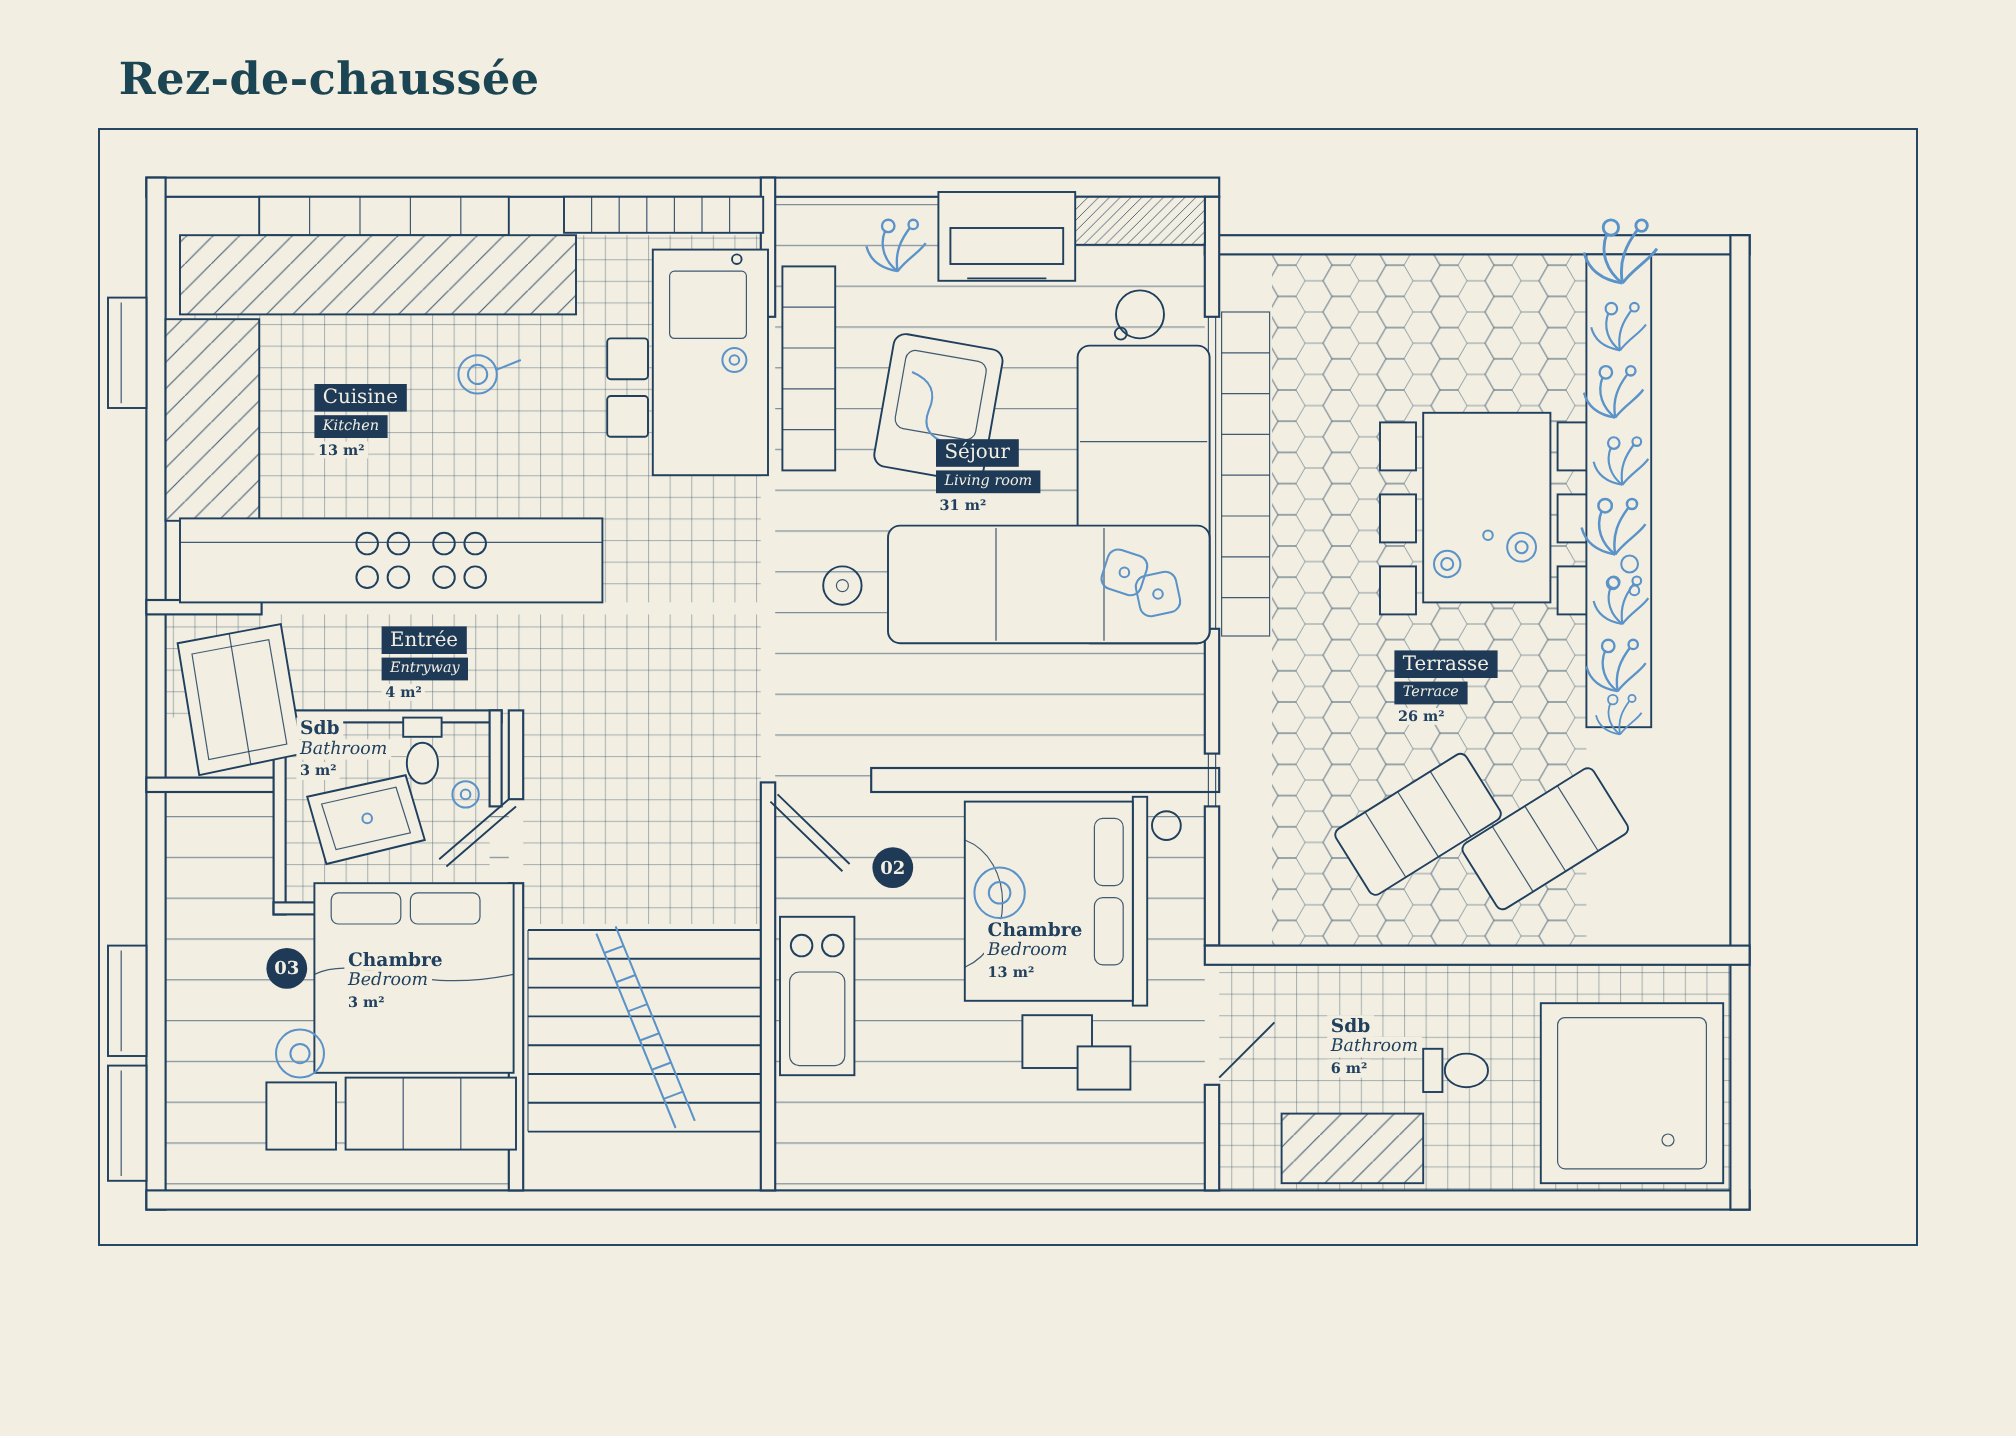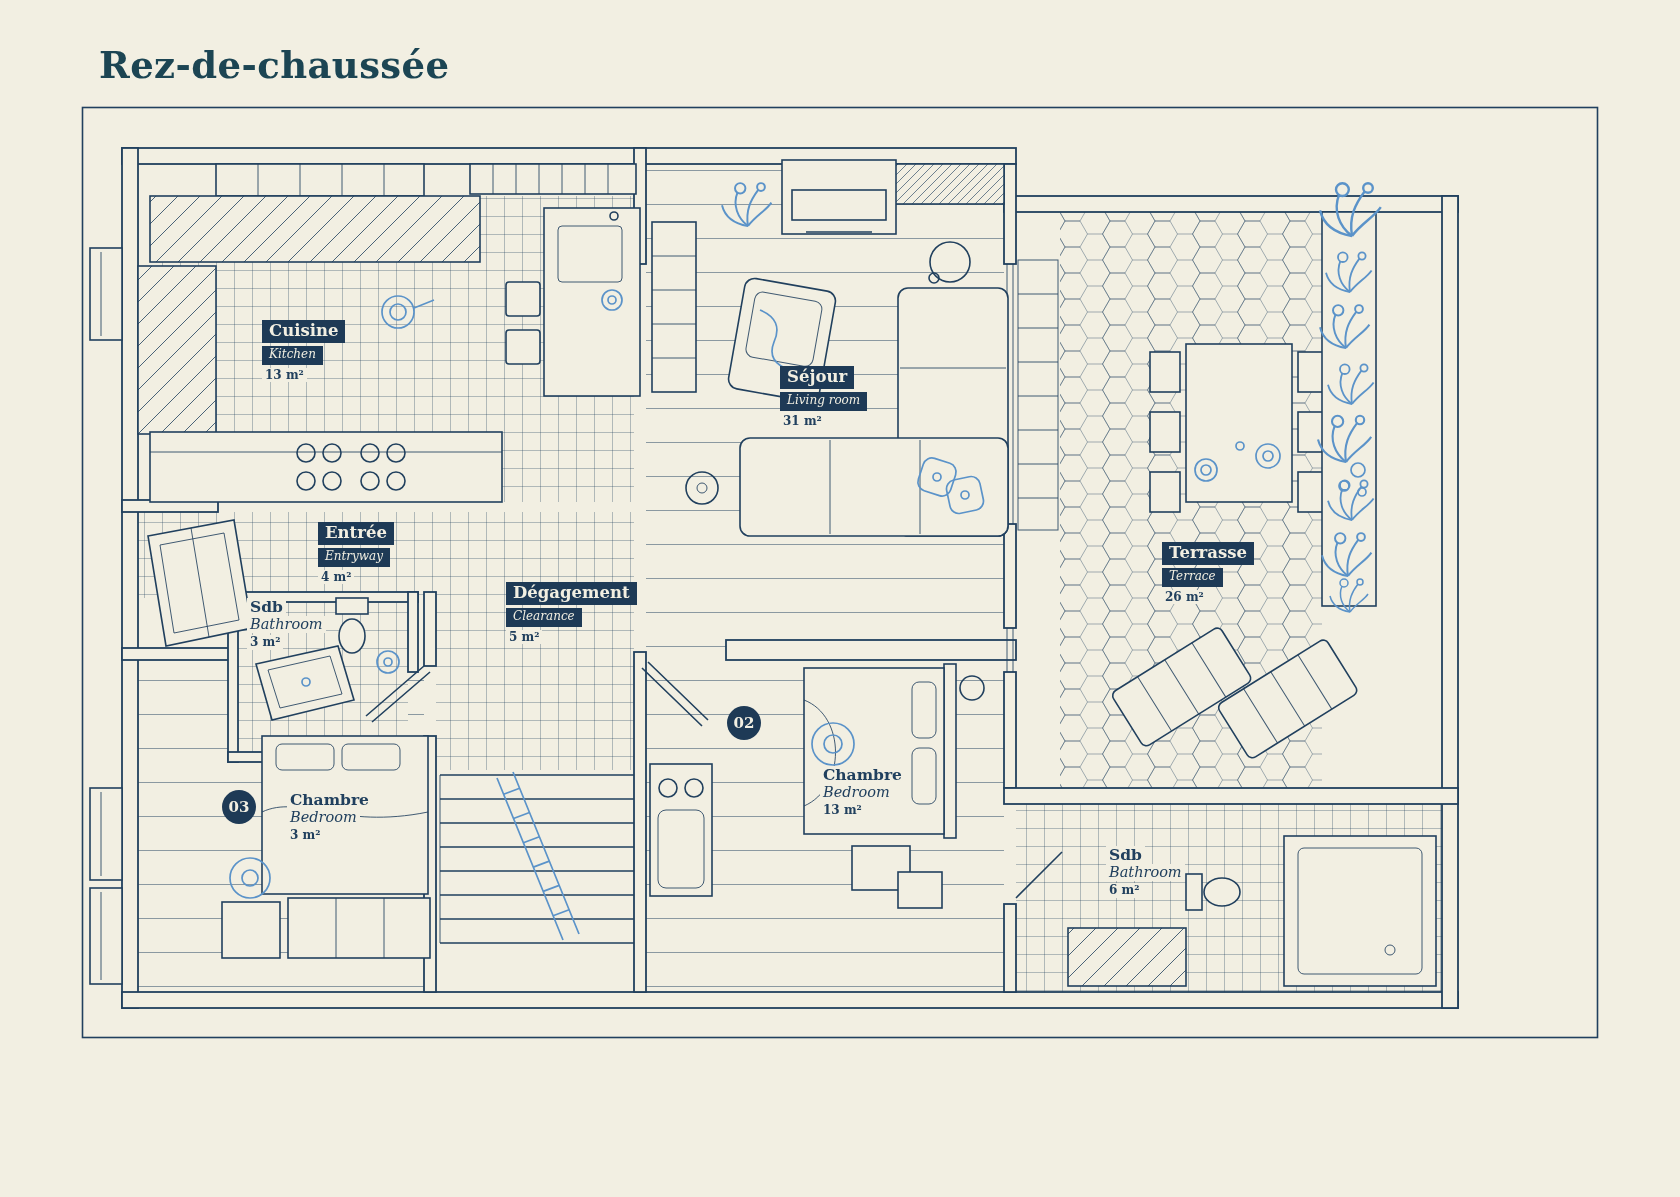--- a/index.html
+++ b/index.html
@@ -22,21 +22,21 @@
   .acc{fill:none;stroke:var(--accent);stroke-width:1.7}
   .frame{fill:none;stroke:var(--navy);stroke-width:1.6}
 
   .title{
     position:absolute;left:82px;top:26px;margin:17px;
     font-size:37px;font-weight:700;color:var(--title);letter-spacing:.4px;
   }
   .room-label{position:absolute;line-height:1.18;z-index:5}
   .room-label .tag{
     display:table;background:var(--labelbg);color:var(--bg);
-    font-weight:700;font-size:16.5px;padding:1px 7px 3px;margin-bottom:3px;white-space:nowrap;
+    font-weight:400;font-size:16.5px;padding:1px 7px 3px;margin-bottom:3px;white-space:nowrap;
   }
   .room-label .tag.en{font-style:italic;font-weight:400;font-size:12px}
   .room-label .area{
     display:table;background:var(--bg);color:var(--navy);
     font-weight:700;font-size:12px;margin-top:2px;padding:0 3px;white-space:nowrap;
   }
   .room-label.plain .name{
     display:table;background:var(--bg);font-weight:700;font-size:15.5px;padding:0 3px;white-space:nowrap;
   }
   .room-label.plain .en{
@@ -335,25 +335,20 @@
     <div class="tag en">Entryway</div>
     <div class="area">4 m²</div>
   </div>
 
   <div class="room-label plain" style="left:247px;top:598px">
     <div class="name">Sdb</div>
     <div class="en">Bathroom</div>
     <div class="area">3 m²</div>
   </div>
 
-  <div class="room-label boxed" style="left:506px;top:582px">
-    <div class="tag">Dégagement</div>
-    <div class="tag en">Clearance</div>
-    <div class="area">5 m²</div>
-  </div>
 
   <div class="room-label boxed" style="left:1162px;top:542px">
     <div class="tag">Terrasse</div>
     <div class="tag en">Terrace</div>
     <div class="area">26 m²</div>
   </div>
 
   <div class="badge" style="left:222px;top:790px">03</div>
   <div class="room-label plain" style="left:287px;top:791px">
     <div class="name">Chambre</div>

